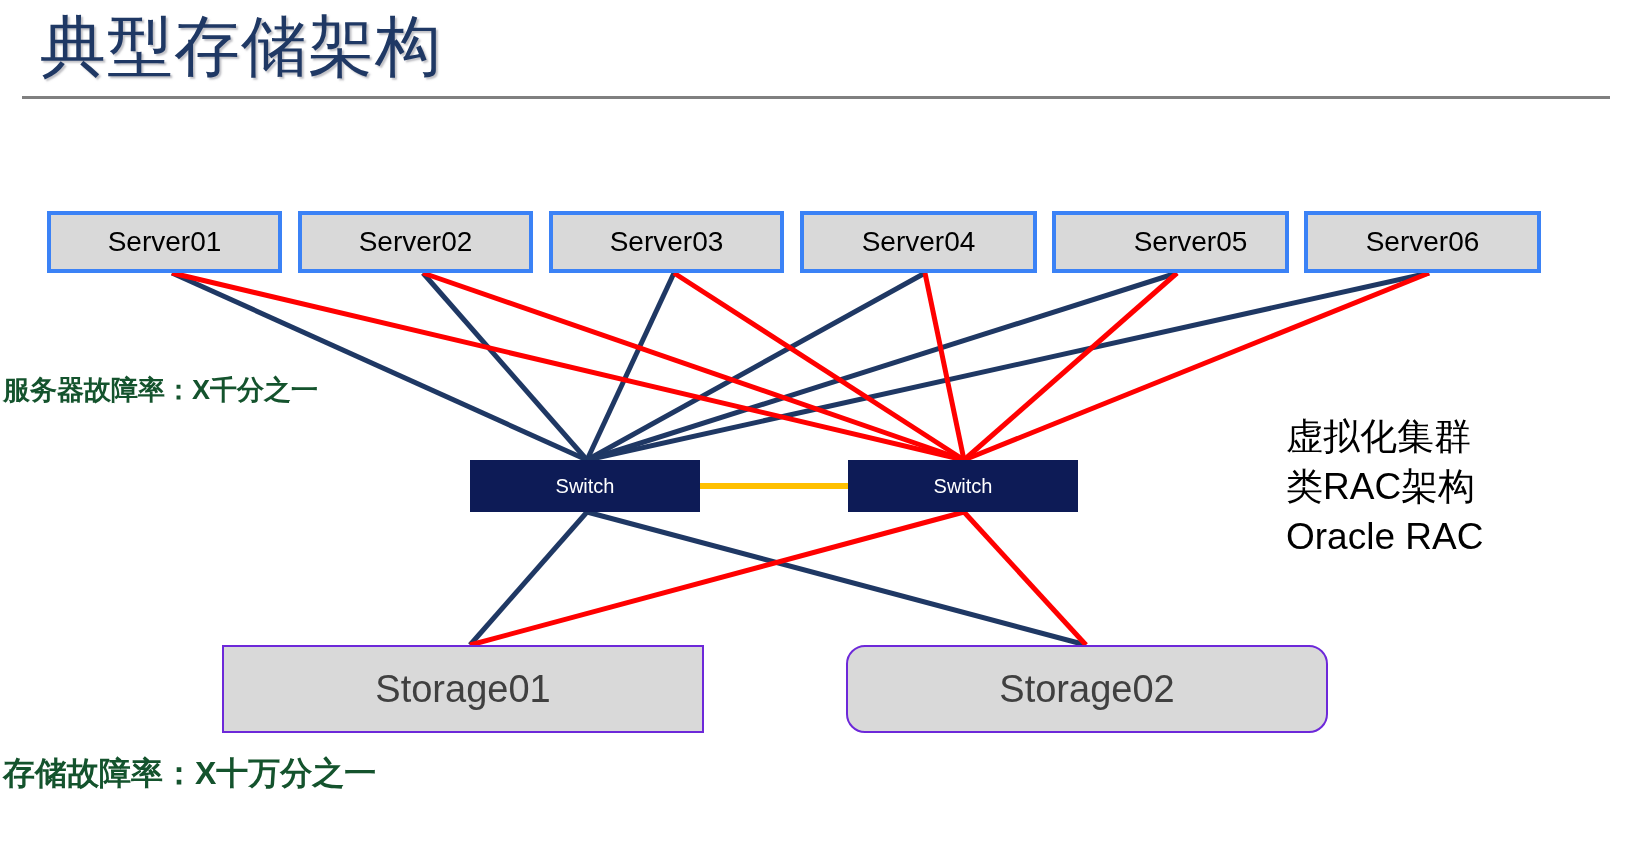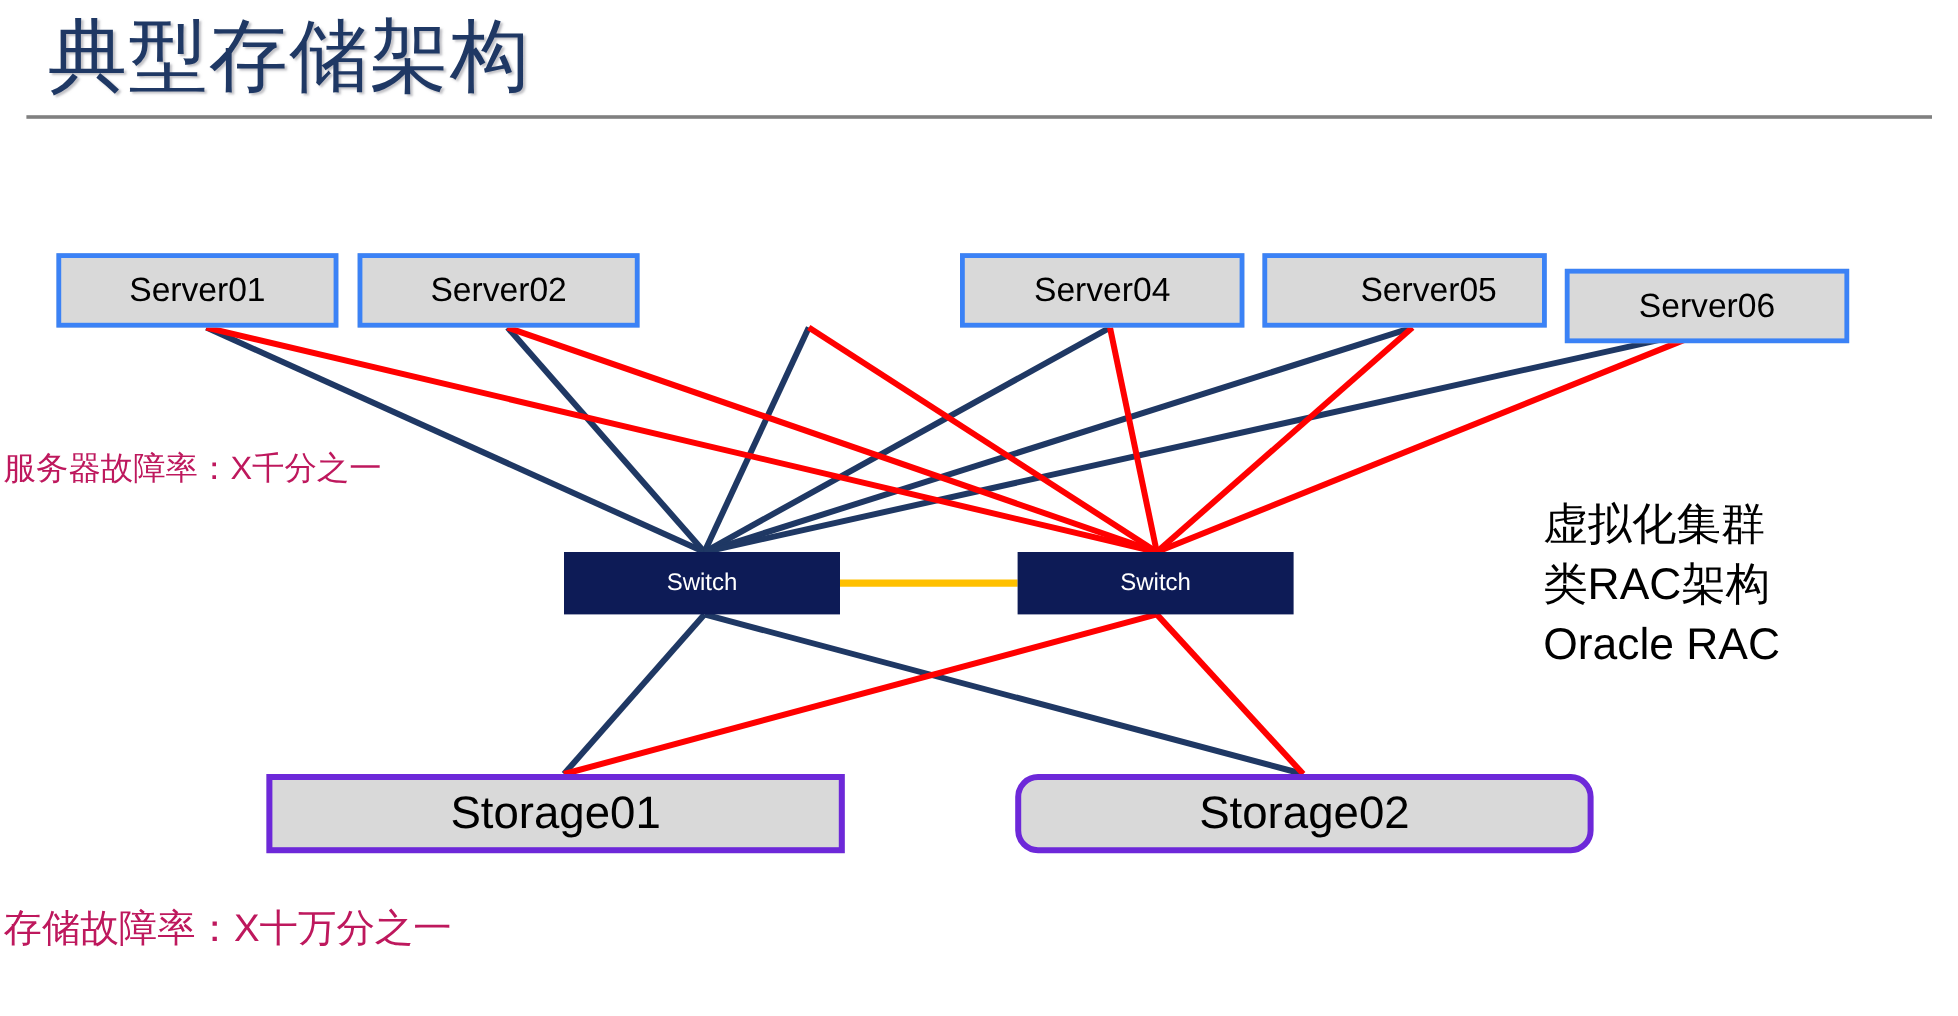--- a/index.html
+++ b/index.html
@@ -62,38 +62,39 @@
   }
   .node.server {
     background: #d9d9d9;
     border: 4px solid #3b82f6;
     color: #000000;
     font-size: 28px;
     height: 62px;
   }
   .node.storage {
     background: #d9d9d9;
-    border: 5px solid #6d28d9;
-    color: #000000;
+    border: 2px solid #6d28d9;
+    color: #404040;
     font-size: 38px;
-    height: 66px;
+    height: 88px;
   }
   .node.switch {
     background: #0d1b56;
     border: none;
     color: #ffffff;
     font-size: 20px;
     height: 52px;
   }
 
   
   .annot {
     position: absolute;
-    color: #be185d;
+    color: #14532d;
     white-space: nowrap;
+    font-weight: bold;
   }
   #annot-server-rate {
     left: 3px;
     top: 372px;
     font-size: 27px;
   }
   #annot-storage-rate {
     left: 3px;
     top: 752px;
     font-size: 32px;
@@ -144,27 +145,30 @@
       <line x1="700" y1="486" x2="848" y2="486" stroke="#FFC000" stroke-width="6"></line>
     </g>
   </svg>
 
   <div class="node server" style="left:47px;  top:211px; width:235px;">
     <span>Server01</span>
   </div>
   <div class="node server" style="left:298px; top:211px; width:235px;">
     <span>Server02</span>
   </div>
+  <div class="node server" style="left:549px; top:211px; width:235px;">
+    <span>Server03</span>
+  </div>
   <div class="node server" style="left:800px; top:211px; width:237px;">
     <span>Server04</span>
   </div>
   <div class="node server" style="left:1052px; top:211px; width:237px;padding-left:40px;">
     <span>Server05</span>
   </div>
-  <div class="node server" style="left:1304px; top:211px; width:237px;margin-top:13px;">
+  <div class="node server" style="left:1304px; top:211px; width:237px;">
     <span>Server06</span>
   </div>
 
   <div class="node switch" style="left:470px; top:460px; width:230px;">
     <span>Switch</span>
   </div>
   <div class="node switch" style="left:848px; top:460px; width:230px;">
     <span>Switch</span>
   </div>
 

